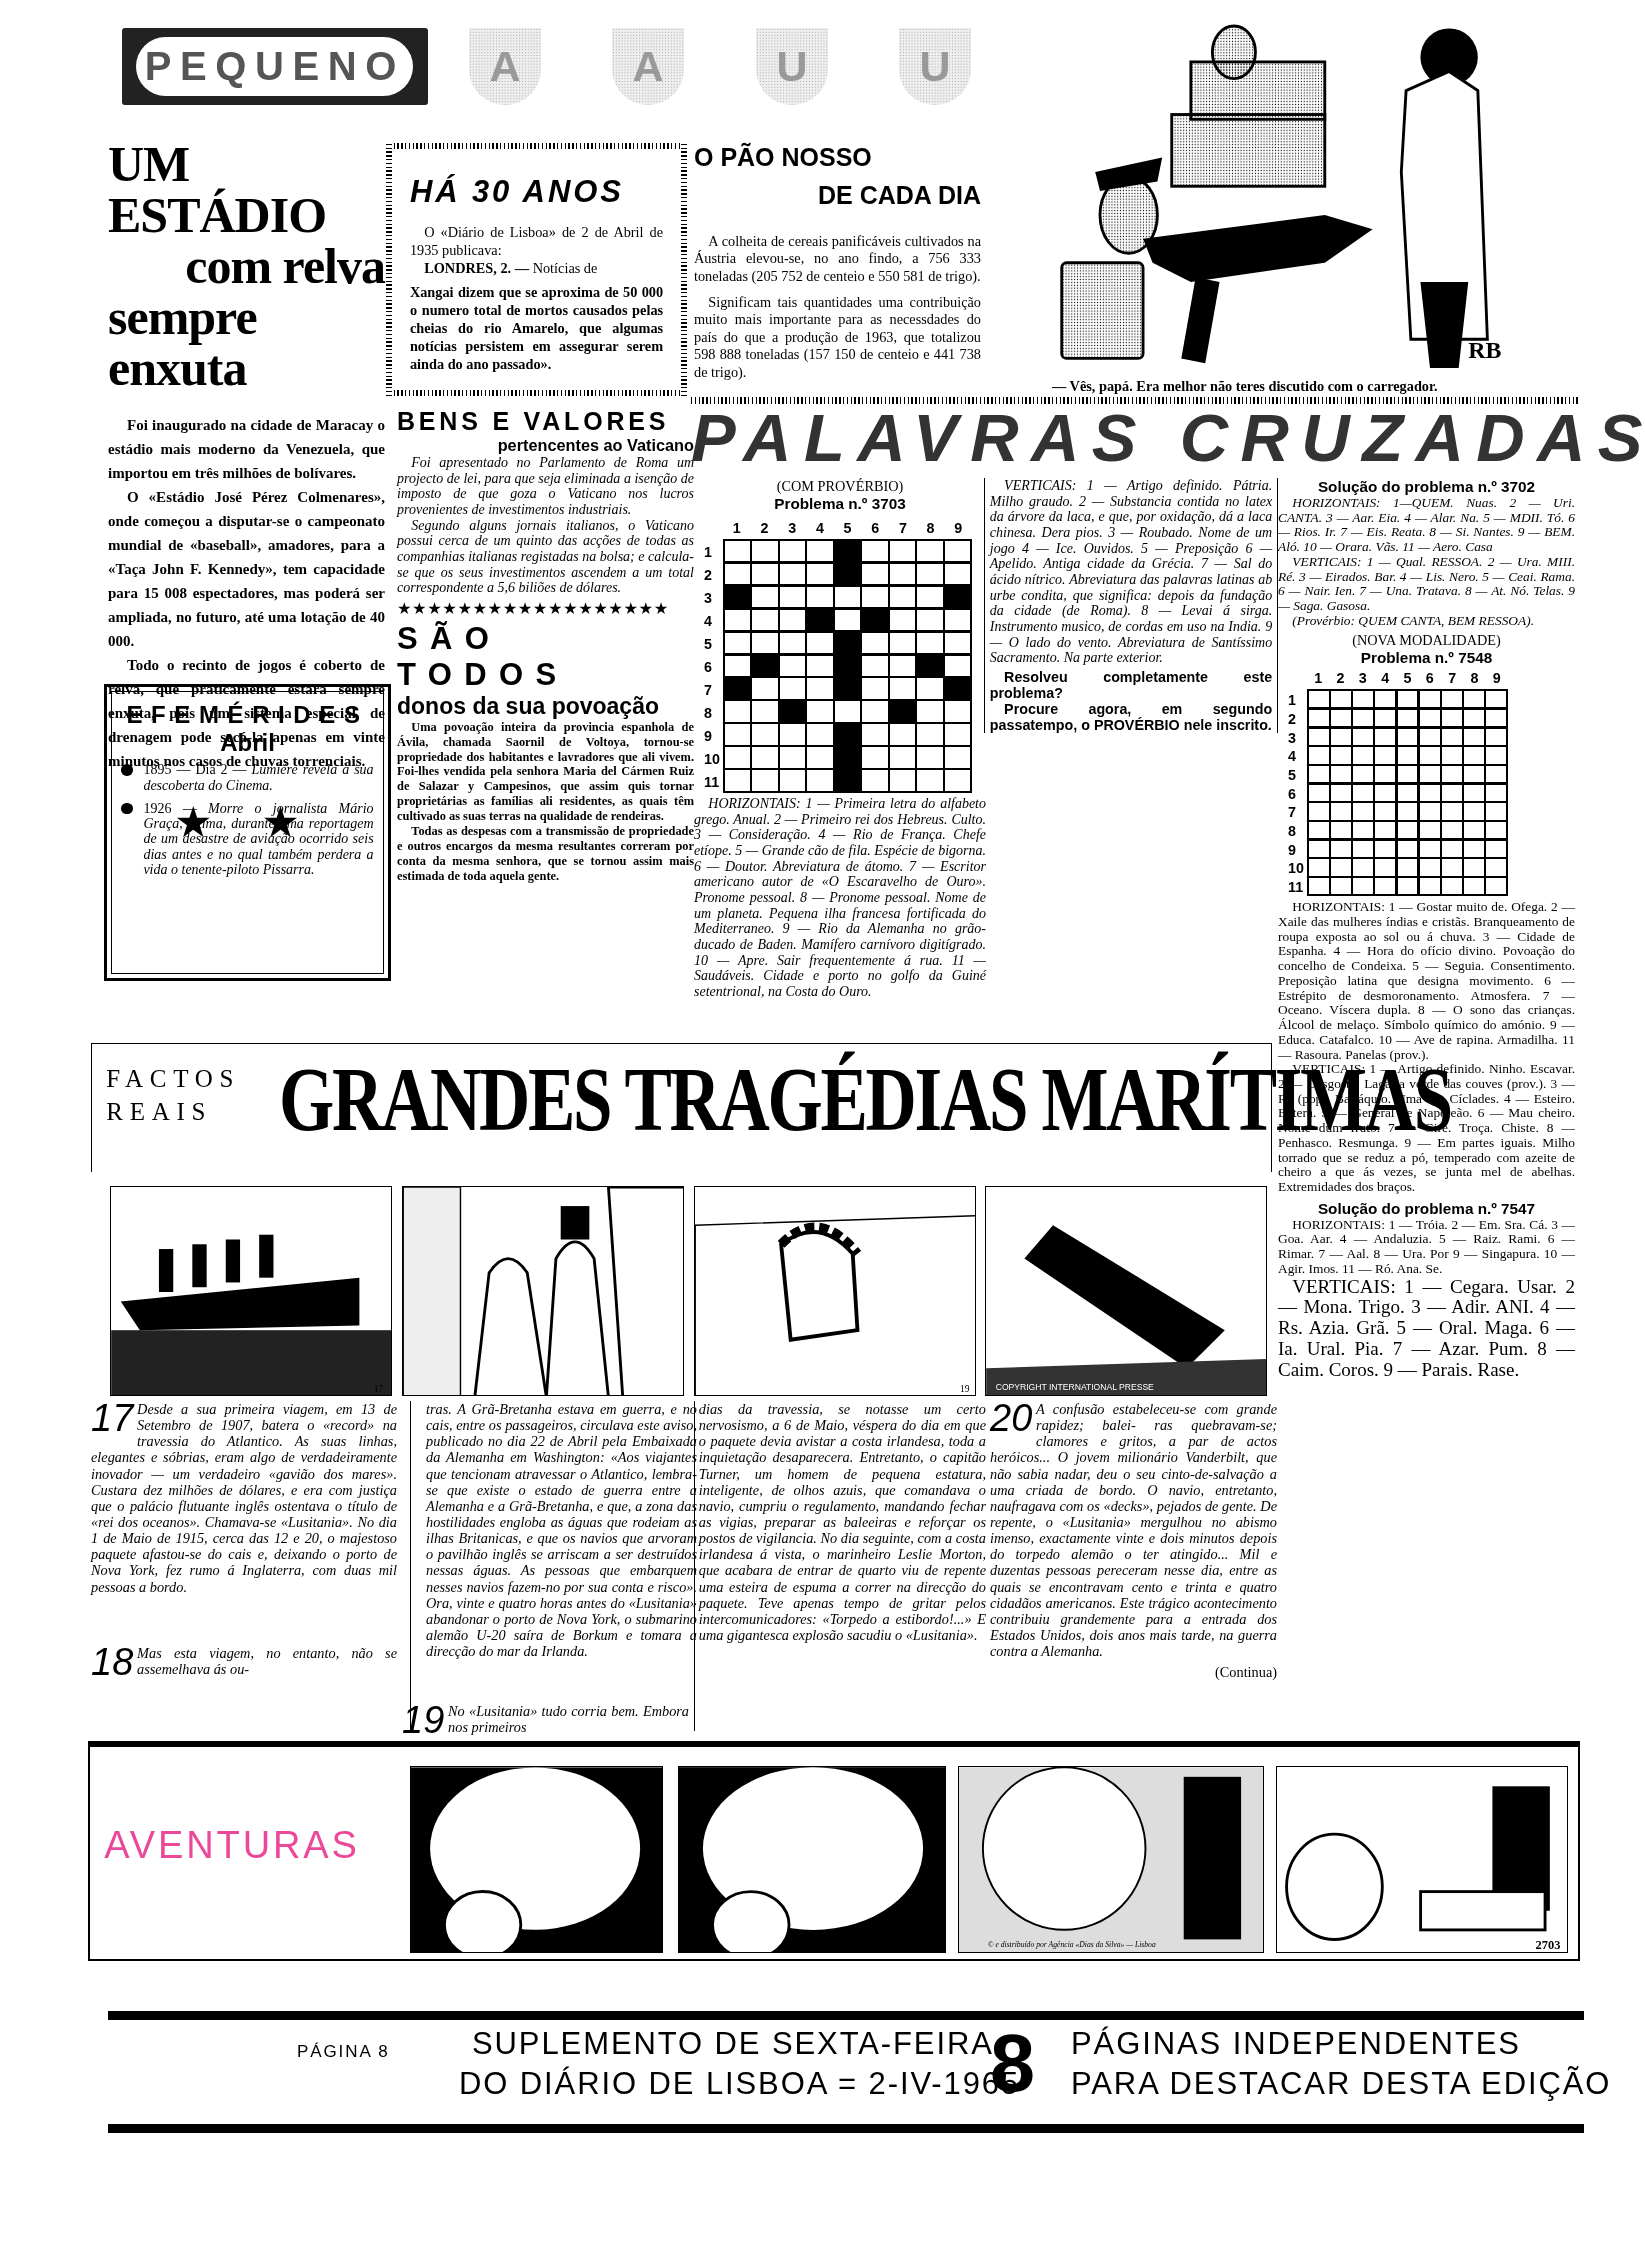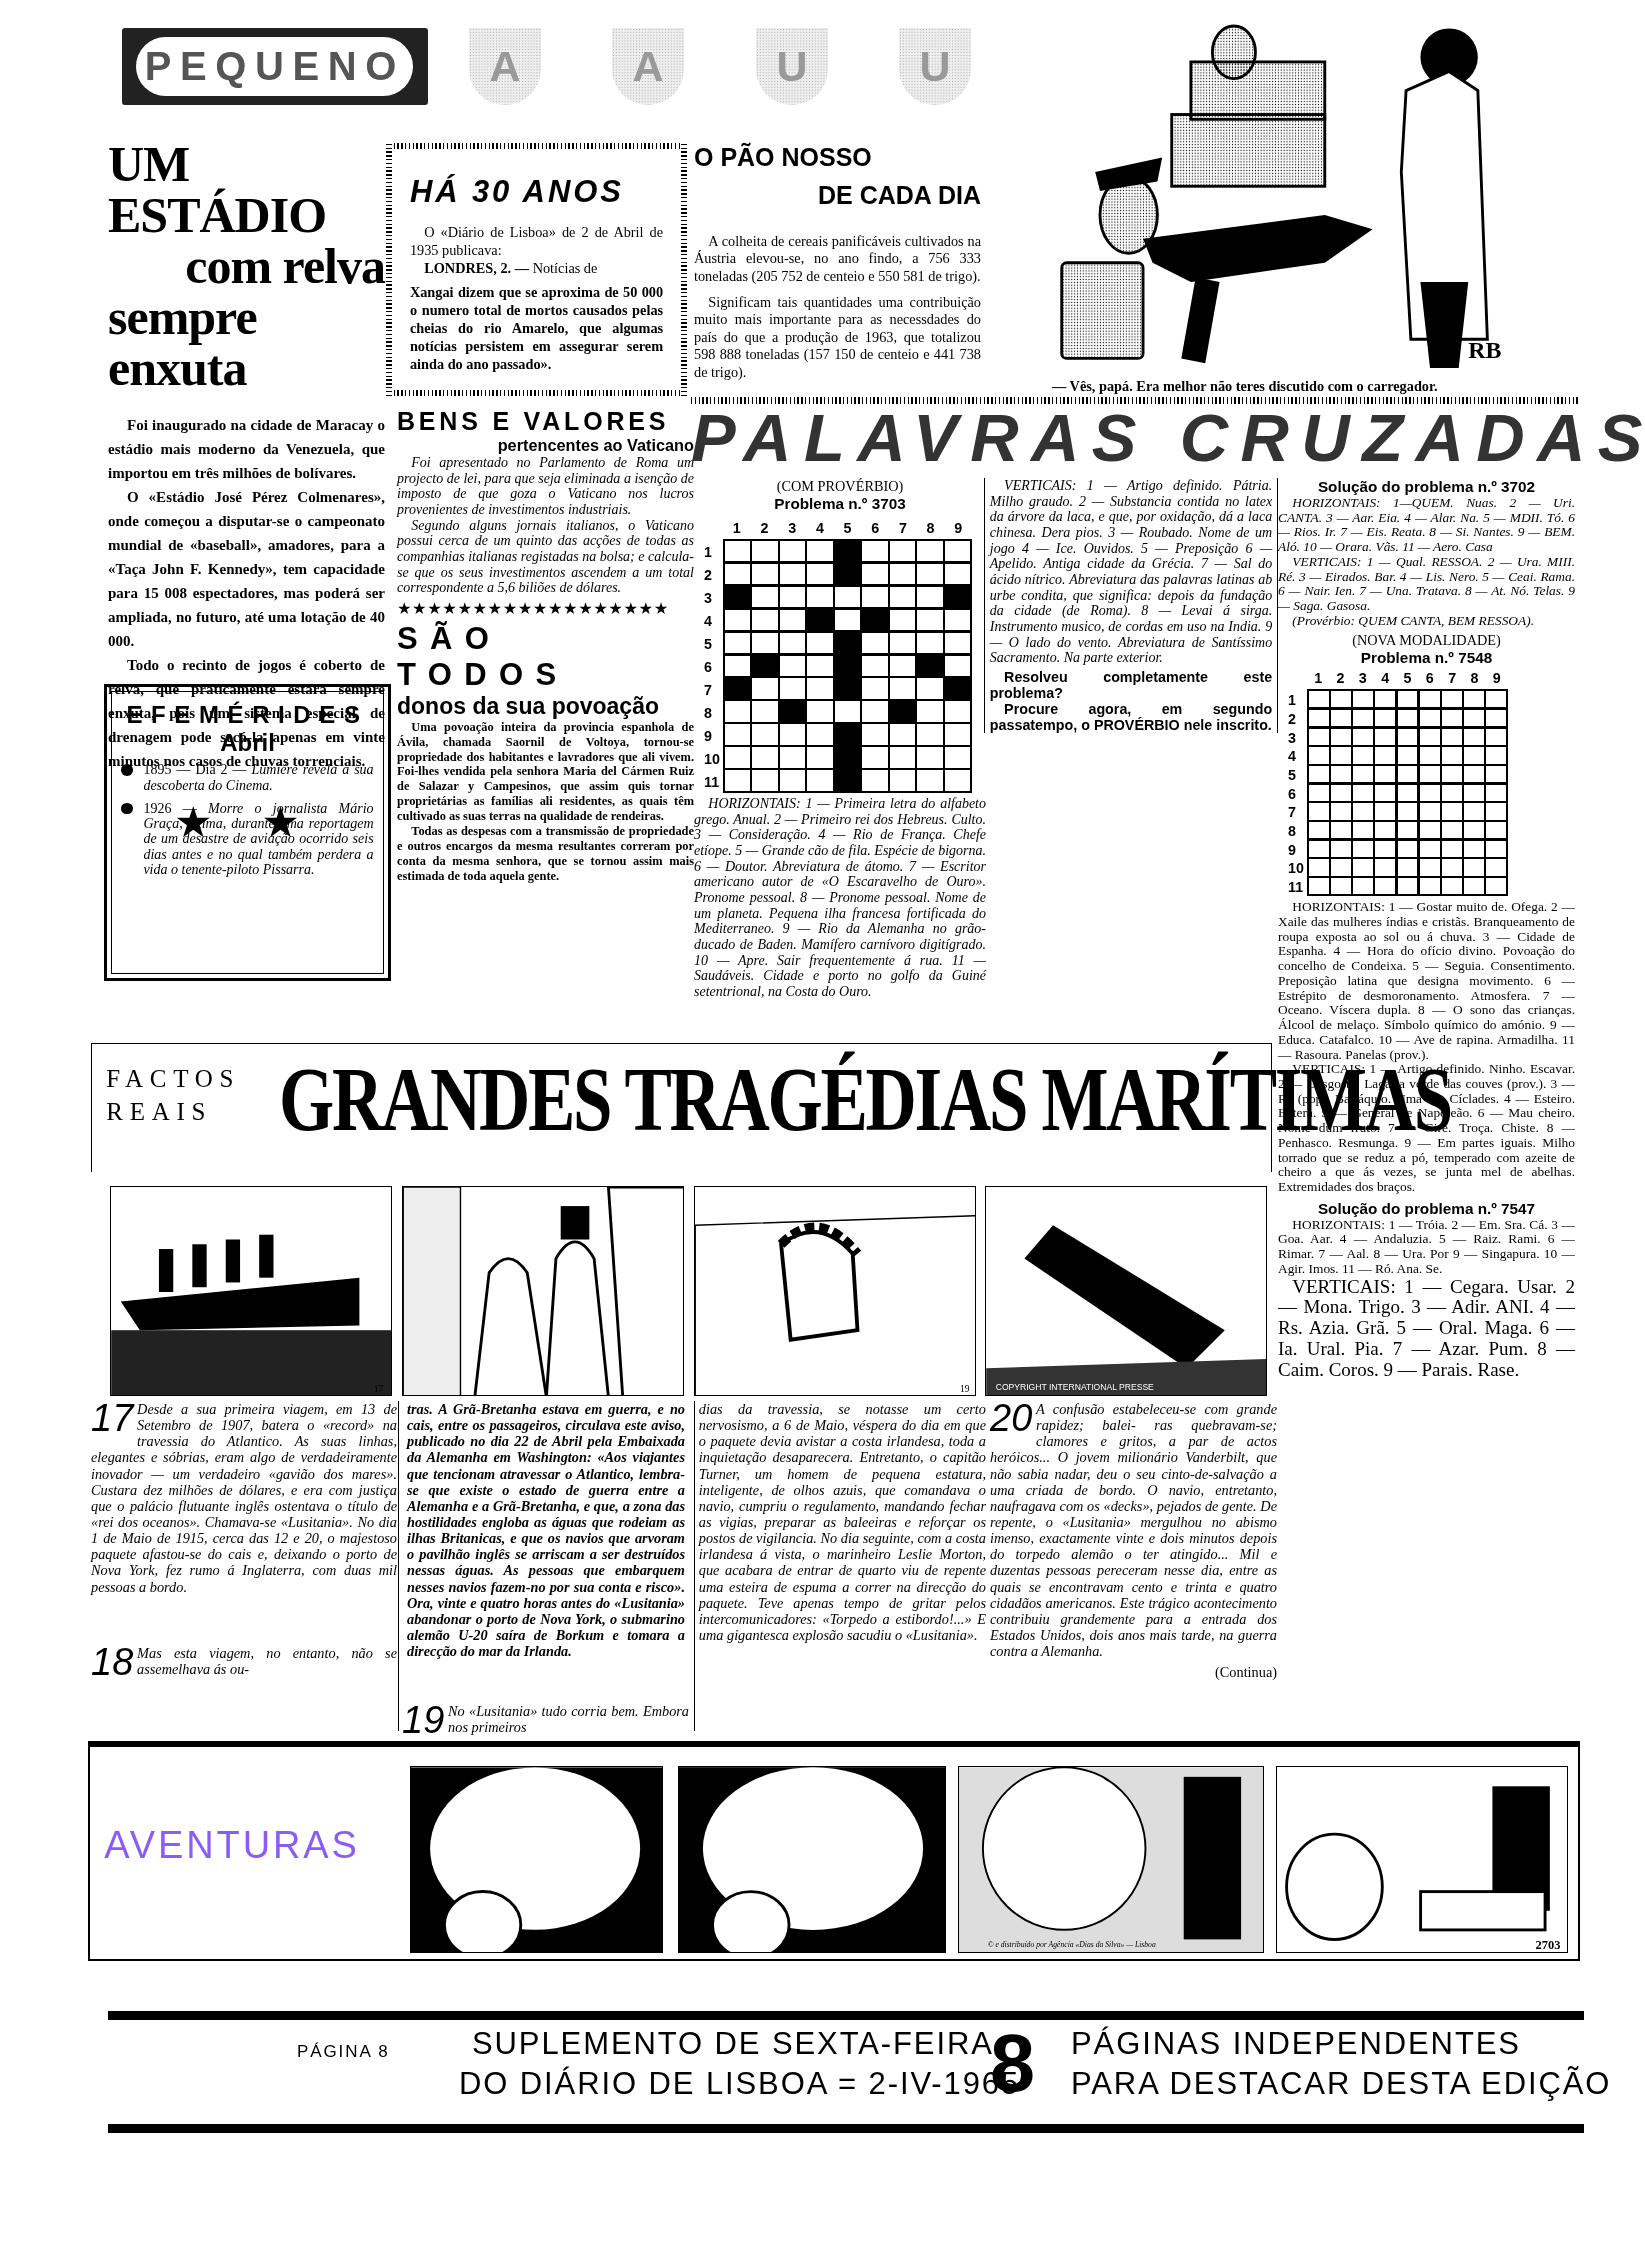--- a/index.html
+++ b/index.html
@@ -514,39 +514,39 @@
 
 <div class="abs panel-cap just" style="left:91px;top:1401px;width:306px;">
   <span class="capnum">17</span>
   <span>Desde a sua primeira viagem, em 13 de Setembro de</span>
   <span>1907, batera o «record» na travessia do Atlantico. As suas linhas, elegantes e sóbrias, eram algo de verdadeiramente inovador — um verdadeiro «gavião dos mares». Custara dez milhões de dólares, e era com justiça que o palácio flutuante inglês ostentava o título de «rei dos oceanos». Chamava-se «Lusitania». No dia 1 de Maio de 1915, cerca das 12 e 20, o majestoso paquete afastou-se do cais e, deixando o porto de Nova York, fez rumo á Inglaterra, com duas mil pessoas a bordo.</span>
 </div>
 <div class="abs panel-cap just" style="left:91px;top:1645px;width:306px;">
   <span class="capnum">18</span>
   <span>Mas esta viagem, no entanto, não se assemelhava ás ou-</span>
 </div>
-<div class="abs panel-cap just" style="left:398px;top:1401px;width:287px;height:330px;overflow:hidden;border-left:1.4px solid #000;padding-left:8px;font-weight:bold;">
+<div class="abs panel-cap just" style="left:410px;top:1401px;width:287px;height:330px;overflow:hidden;border-left:1.4px solid #000;padding-left:15px;">
   <span>tras. A Grã-Bretanha estava em guerra, e no cais, entre os passageiros, circulava este aviso, publicado no dia 22 de Abril pela Embaixada da Alemanha em Washington: «Aos viajantes que tencionam atravessar o Atlantico, lembra-se que existe o estado de guerra entre a Alemanha e a Grã-Bretanha, e que, a zona das hostilidades engloba as águas que rodeiam as ilhas Britanicas, e que os navios que arvoram o pavilhão inglês se arriscam a ser destruídos nessas águas. As pessoas que embarquem nesses navios fazem-no por sua conta e risco». Ora, vinte e quatro horas antes do «Lusitania» abandonar o porto de Nova York, o submarino alemão U-20 saíra de Borkum e tomara a direcção do mar da Irlanda.</span>
 </div>
 <div class="abs panel-cap just" style="left:694px;top:1401px;width:292px;height:330px;overflow:hidden;border-left:1.4px solid #000;padding-left:3.8px;">
   <span>dias da travessia, se notasse um certo nervosismo, a 6 de Maio, véspera do dia em que o paquete devia avistar a costa irlandesa, toda a inquietação desaparecera. Entretanto, o capitão Turner, um homem de pequena estatura, inteligente, de olhos azuis, que comandava o navio, cumpriu o regulamento, mandando fechar as vigias, preparar as baleeiras e reforçar os postos de vigilancia. No dia seguinte, com a costa irlandesa á vista, o marinheiro Leslie Morton, que acabara de entrar de quarto viu de repente uma esteira de espuma a correr na direcção do paquete. Teve apenas tempo de gritar pelos intercomunicadores: «Torpedo a estibordo!...» E uma gigantesca explosão sacudiu o «Lusitania».</span>
 </div>
 <div class="abs panel-cap just" style="left:990px;top:1401px;width:287px;">
   <span class="capnum">20</span>
   <span>A confusão estabeleceu-se com grande rapidez; balei-</span>
   <span>ras quebravam-se; clamores e gritos, a par de actos heróicos... O jovem milionário Vanderbilt, que não sabia nadar, deu o seu cinto-de-salvação a uma criada de bordo. O navio, entretanto, naufragava com os «decks», pejados de gente. De repente, o «Lusitania» mergulhou no abismo imenso, exactamente vinte e dois minutos depois do torpedo alemão o ter atingido... Mil e duzentas pessoas pereceram nesse dia, entre as quais se encontravam cento e trinta e quatro cidadãos americanos. Este trágico acontecimento contribuiu grandemente para a entrada dos Estados Unidos, dois anos mais tarde, na guerra contra a Alemanha.</span>
   <div style="text-align:right;font-style:normal;margin-top:4.8px;">(Continua)</div>
 </div>
 <div class="abs panel-cap just" style="left:402px;top:1703px;width:287px;">
   <span class="capnum">19</span>
   <span>No «Lusitania» tudo corria bem. Embora nos primeiros</span>
 </div>
 
 <div id="comic2" class="abs">
-  <div class="abs" style="left:14.3px;top:77px;font-family:'Liberation Sans',sans-serif;font-size:38px;color:#8b5cf6;letter-spacing:2.9px;">AVENTURAS</div>
+  <div class="abs" style="left:14.3px;top:77px;font-family:'Liberation Sans',sans-serif;font-size:38px;color:#ec4899;letter-spacing:2.9px;">AVENTURAS</div>
   <div class="abs panel" style="left:320px;top:19px;width:253px;height:187px;">
     <svg width="253" height="187" viewBox="0 0 530 390">
         <rect width="530" height="390" fill="#000"></rect>
         <ellipse cx="260" cy="170" rx="220" ry="170" fill="#fff"></ellipse>
         <ellipse cx="150" cy="330" rx="80" ry="70" fill="#fff" stroke="#000" stroke-width="6"></ellipse>
       </svg>
   </div>
   <div class="abs panel" style="left:588px;top:19px;width:268px;height:187px;">
     <svg width="268" height="187" viewBox="0 0 560 390">
         <rect width="560" height="390" fill="#000"></rect>

